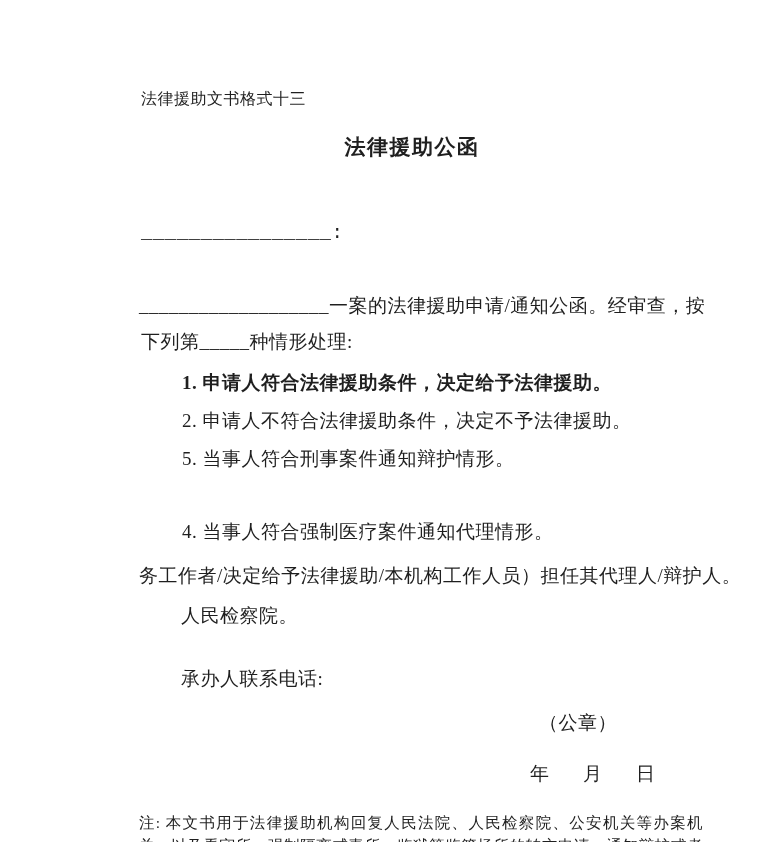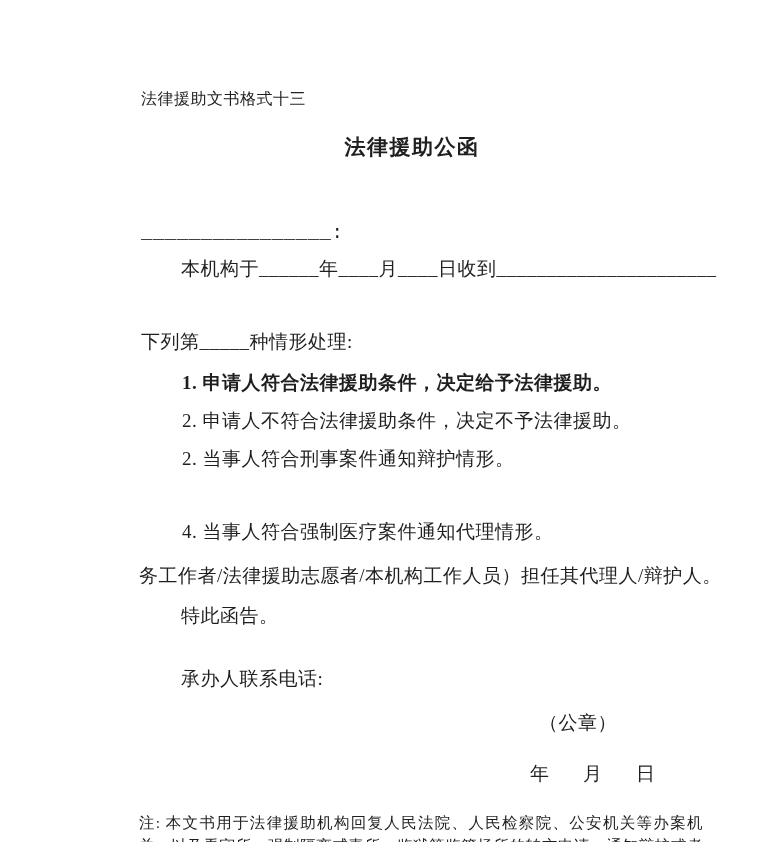--- a/index.html
+++ b/index.html
@@ -81,31 +81,31 @@
 
 <div class="page">
 
   <div class="line format-label">法律援助文书格式十三</div>
 
   <div class="line doc-title">法律援助公函</div>
 
 
   <div class="line addressee">________________:</div>
 
-  <div class="line body-l1">本机构于______年____月____日收到______________________</div>
+  <div class="line body-l2">___________________一案的法律援助申请/通知公函。经审查，按</div>
   <div class="line body-l3">下列第_____种情形处理:</div>
 
   <div class="line item-1">1. 申请人符合法律援助条件，决定给予法律援助。</div>
   <div class="line item-2">2. 申请人不符合法律援助条件，决定不予法律援助。</div>
-  <div class="line item-3">2. 当事人符合刑事案件通知辩护情形。</div>
+  <div class="line item-3">5. 当事人符合刑事案件通知辩护情形。</div>
   <div class="line item-4">4. 当事人符合强制医疗案件通知代理情形。</div>
 
-  <div class="line assign-l2">务工作者/法律援助志愿者/本机构工作人员）担任其代理人/辩护人。</div>
+  <div class="line assign-l2">务工作者/决定给予法律援助/本机构工作人员）担任其代理人/辩护人。</div>
 
-  <div class="line closing">特此函告。</div>
+  <div class="line closing">人民检察院。</div>
 
   <div class="line contact">承办人联系电话:</div>
 
   <div class="line seal">（公章）</div>
 
   <div class="date-row">
     <span>年</span>
     <span>月</span>
     <span>日</span>
   </div>

